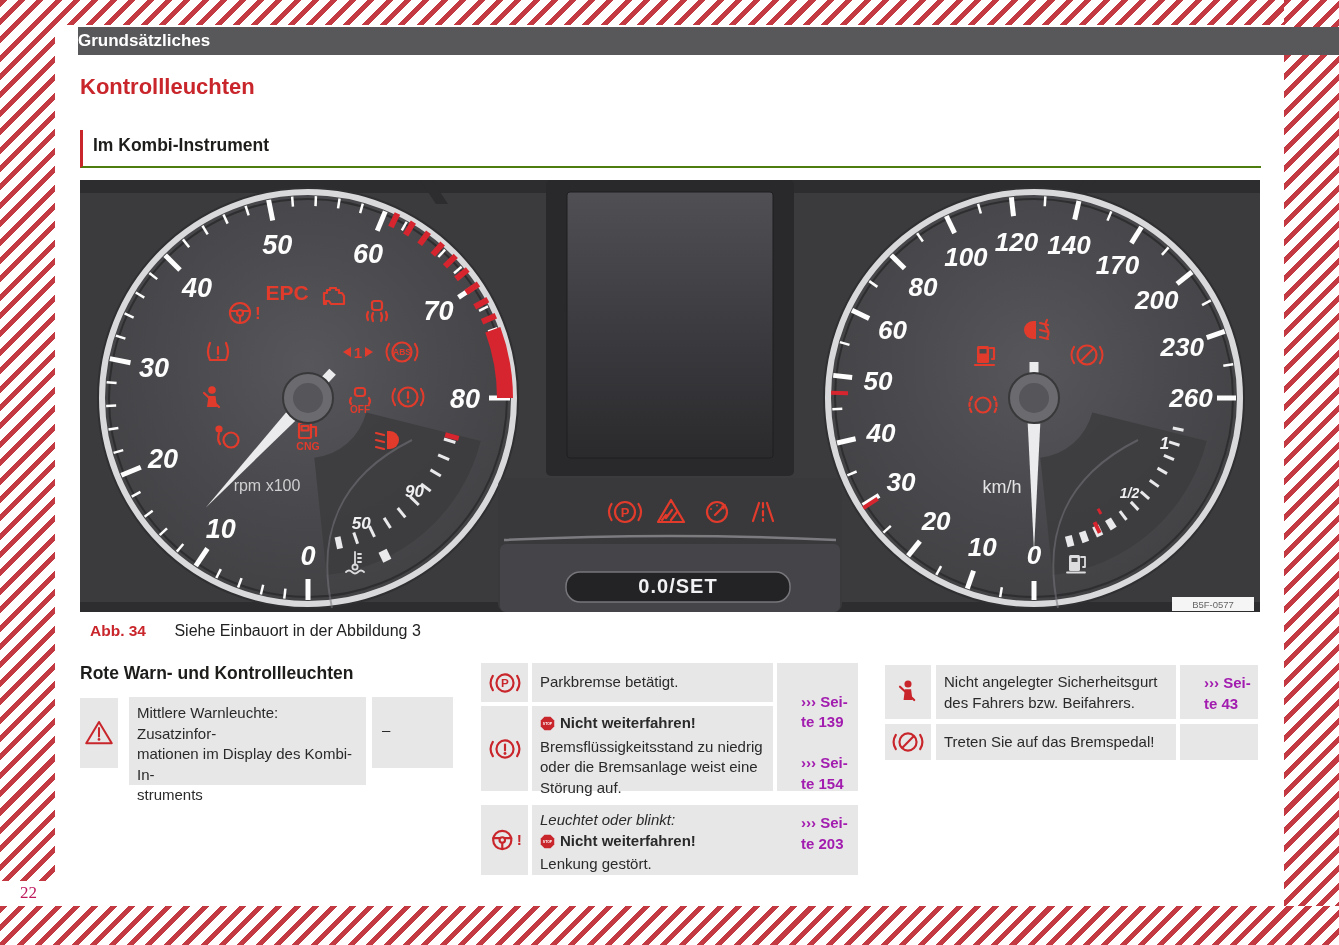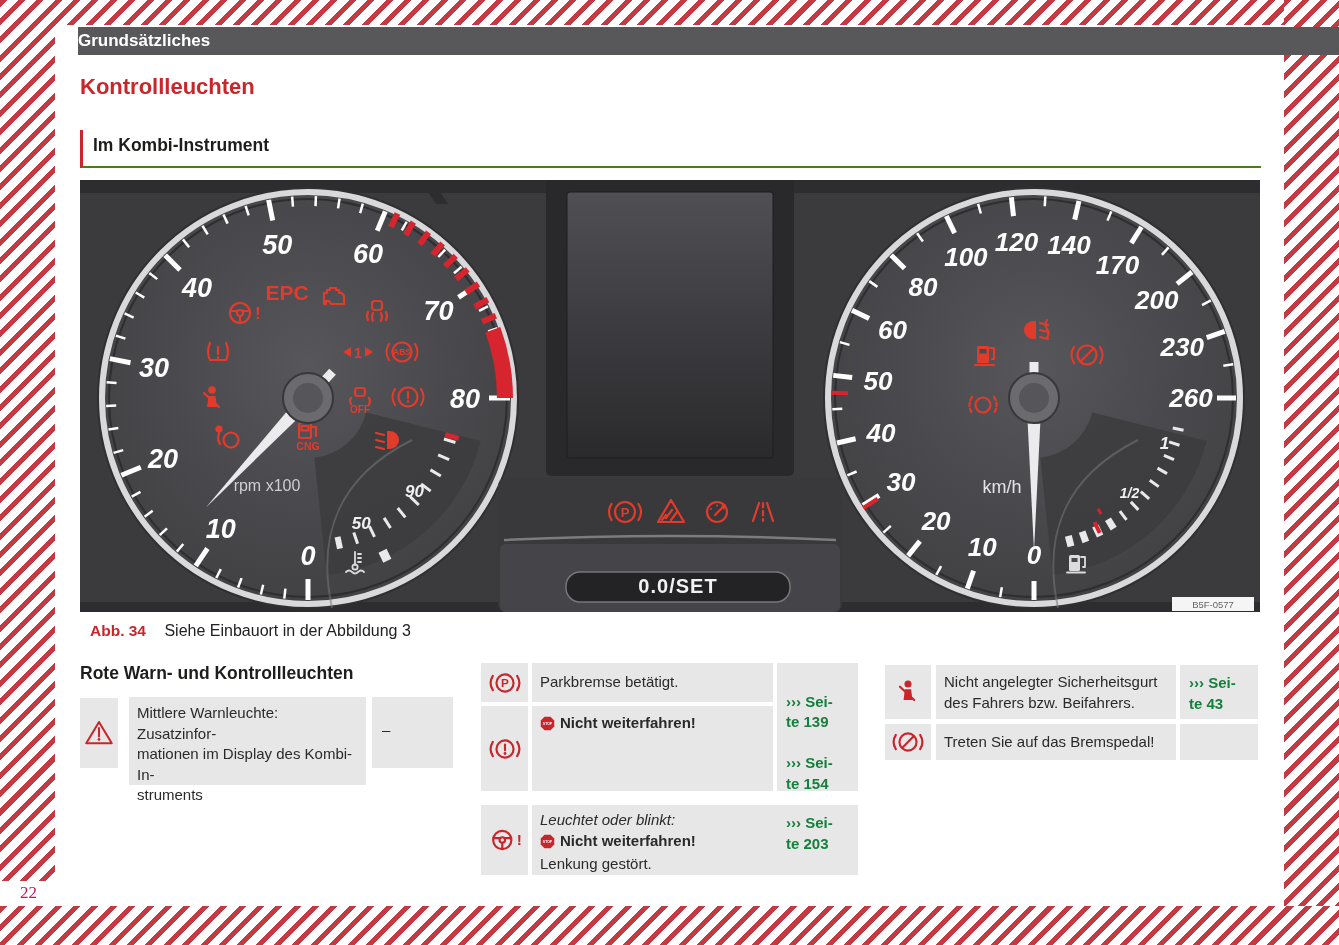--- a/index.html
+++ b/index.html
@@ -17,29 +17,29 @@
     color:#fff;font-weight:bold;font-size:17px;line-height:28px}
   #page-title{position:absolute;left:80px;top:74px;font-size:22px;font-weight:bold;color:#c9262c}
   #subtitle-wrap{position:absolute;left:80px;top:130px;width:1181px;box-sizing:border-box;
     border-left:3px solid #c9262c;border-bottom:2px solid #4d7c0f;
     padding:5px 0 10px 10px;font-size:17.5px;font-weight:bold;color:#1d1d1b}
 
   #cluster{position:absolute;left:80px;top:180px;width:1180px;height:432px}
   #cluster svg{display:block}
 
   #figure-caption{position:absolute;left:90px;top:622px;font-size:16px;color:#222}
-  .abb{color:#c9262c;font-weight:bold;font-size:15.5px;margin-right:14px}
+  .abb{color:#c9262c;font-weight:bold;font-size:15.5px;margin-right:24px}
 
   #section-heading{position:absolute;left:80px;top:663px;font-size:17.5px;font-weight:bold;color:#1d1d1b}
 
   .cell{position:absolute;background:#e7e7e7;box-sizing:border-box;font-size:15px;
         line-height:20.5px;color:#2a2a2a}
   .icon-cell{display:flex;align-items:center;justify-content:center}
   .text-cell{padding:6px 8px 0 8px}
-  .ref-cell{padding:8px 0 0 9px;font-weight:bold;white-space:pre-line;color:#15803d}
+  .ref-cell{padding:8px 0 0 24px;font-weight:bold;white-space:pre-line;color:#a21caf}
   .pre{white-space:pre-line}
   .boldline{font-weight:bold}
   .italicline{font-style:italic}
   .stop-ico{display:inline-block;vertical-align:-3px;margin-right:5px}
   .dash-cell{padding:23px 0 0 10px}
 
   #page-number{position:absolute;left:20px;top:883px;font-family:"Liberation Serif",serif;
     font-size:17px;color:#be185d}
 
   
@@ -452,20 +452,23 @@
 </div>
 <div class="cell text-cell" style="left:532px;top:706px;width:241px;height:85px;padding-top:7px">
   <div class="boldline">
     <span class="stop-ico">
       <svg width="15" height="15" viewBox="-10 -10 20 20">
         <polygon points="-4,-9 4,-9 9,-4 9,4 4,9 -4,9 -9,4 -9,-4" class="tfill"></polygon>
         <text x="0" y="1.6" text-anchor="middle" font-size="4.6" fill="#fff" font-weight="bold">STOP</text>
       </svg>
     </span><span>Nicht weiterfahren!</span>
   </div>
+  <div class="pre">Bremsflüssigkeitsstand zu niedrig
+oder die Bremsanlage weist eine
+Störung auf.</div>
 </div>
 <div class="cell ref-cell" style="left:777px;top:663px;width:81px;height:128px">
   <div>››› Sei-
 te 139</div>
   <div>››› Sei-
 te 154</div>
 </div>
 
 <div class="cell icon-cell" style="left:481px;top:805px;width:47px;height:70px">
   <svg width="40" height="34" viewBox="-22 -18 44 36">

